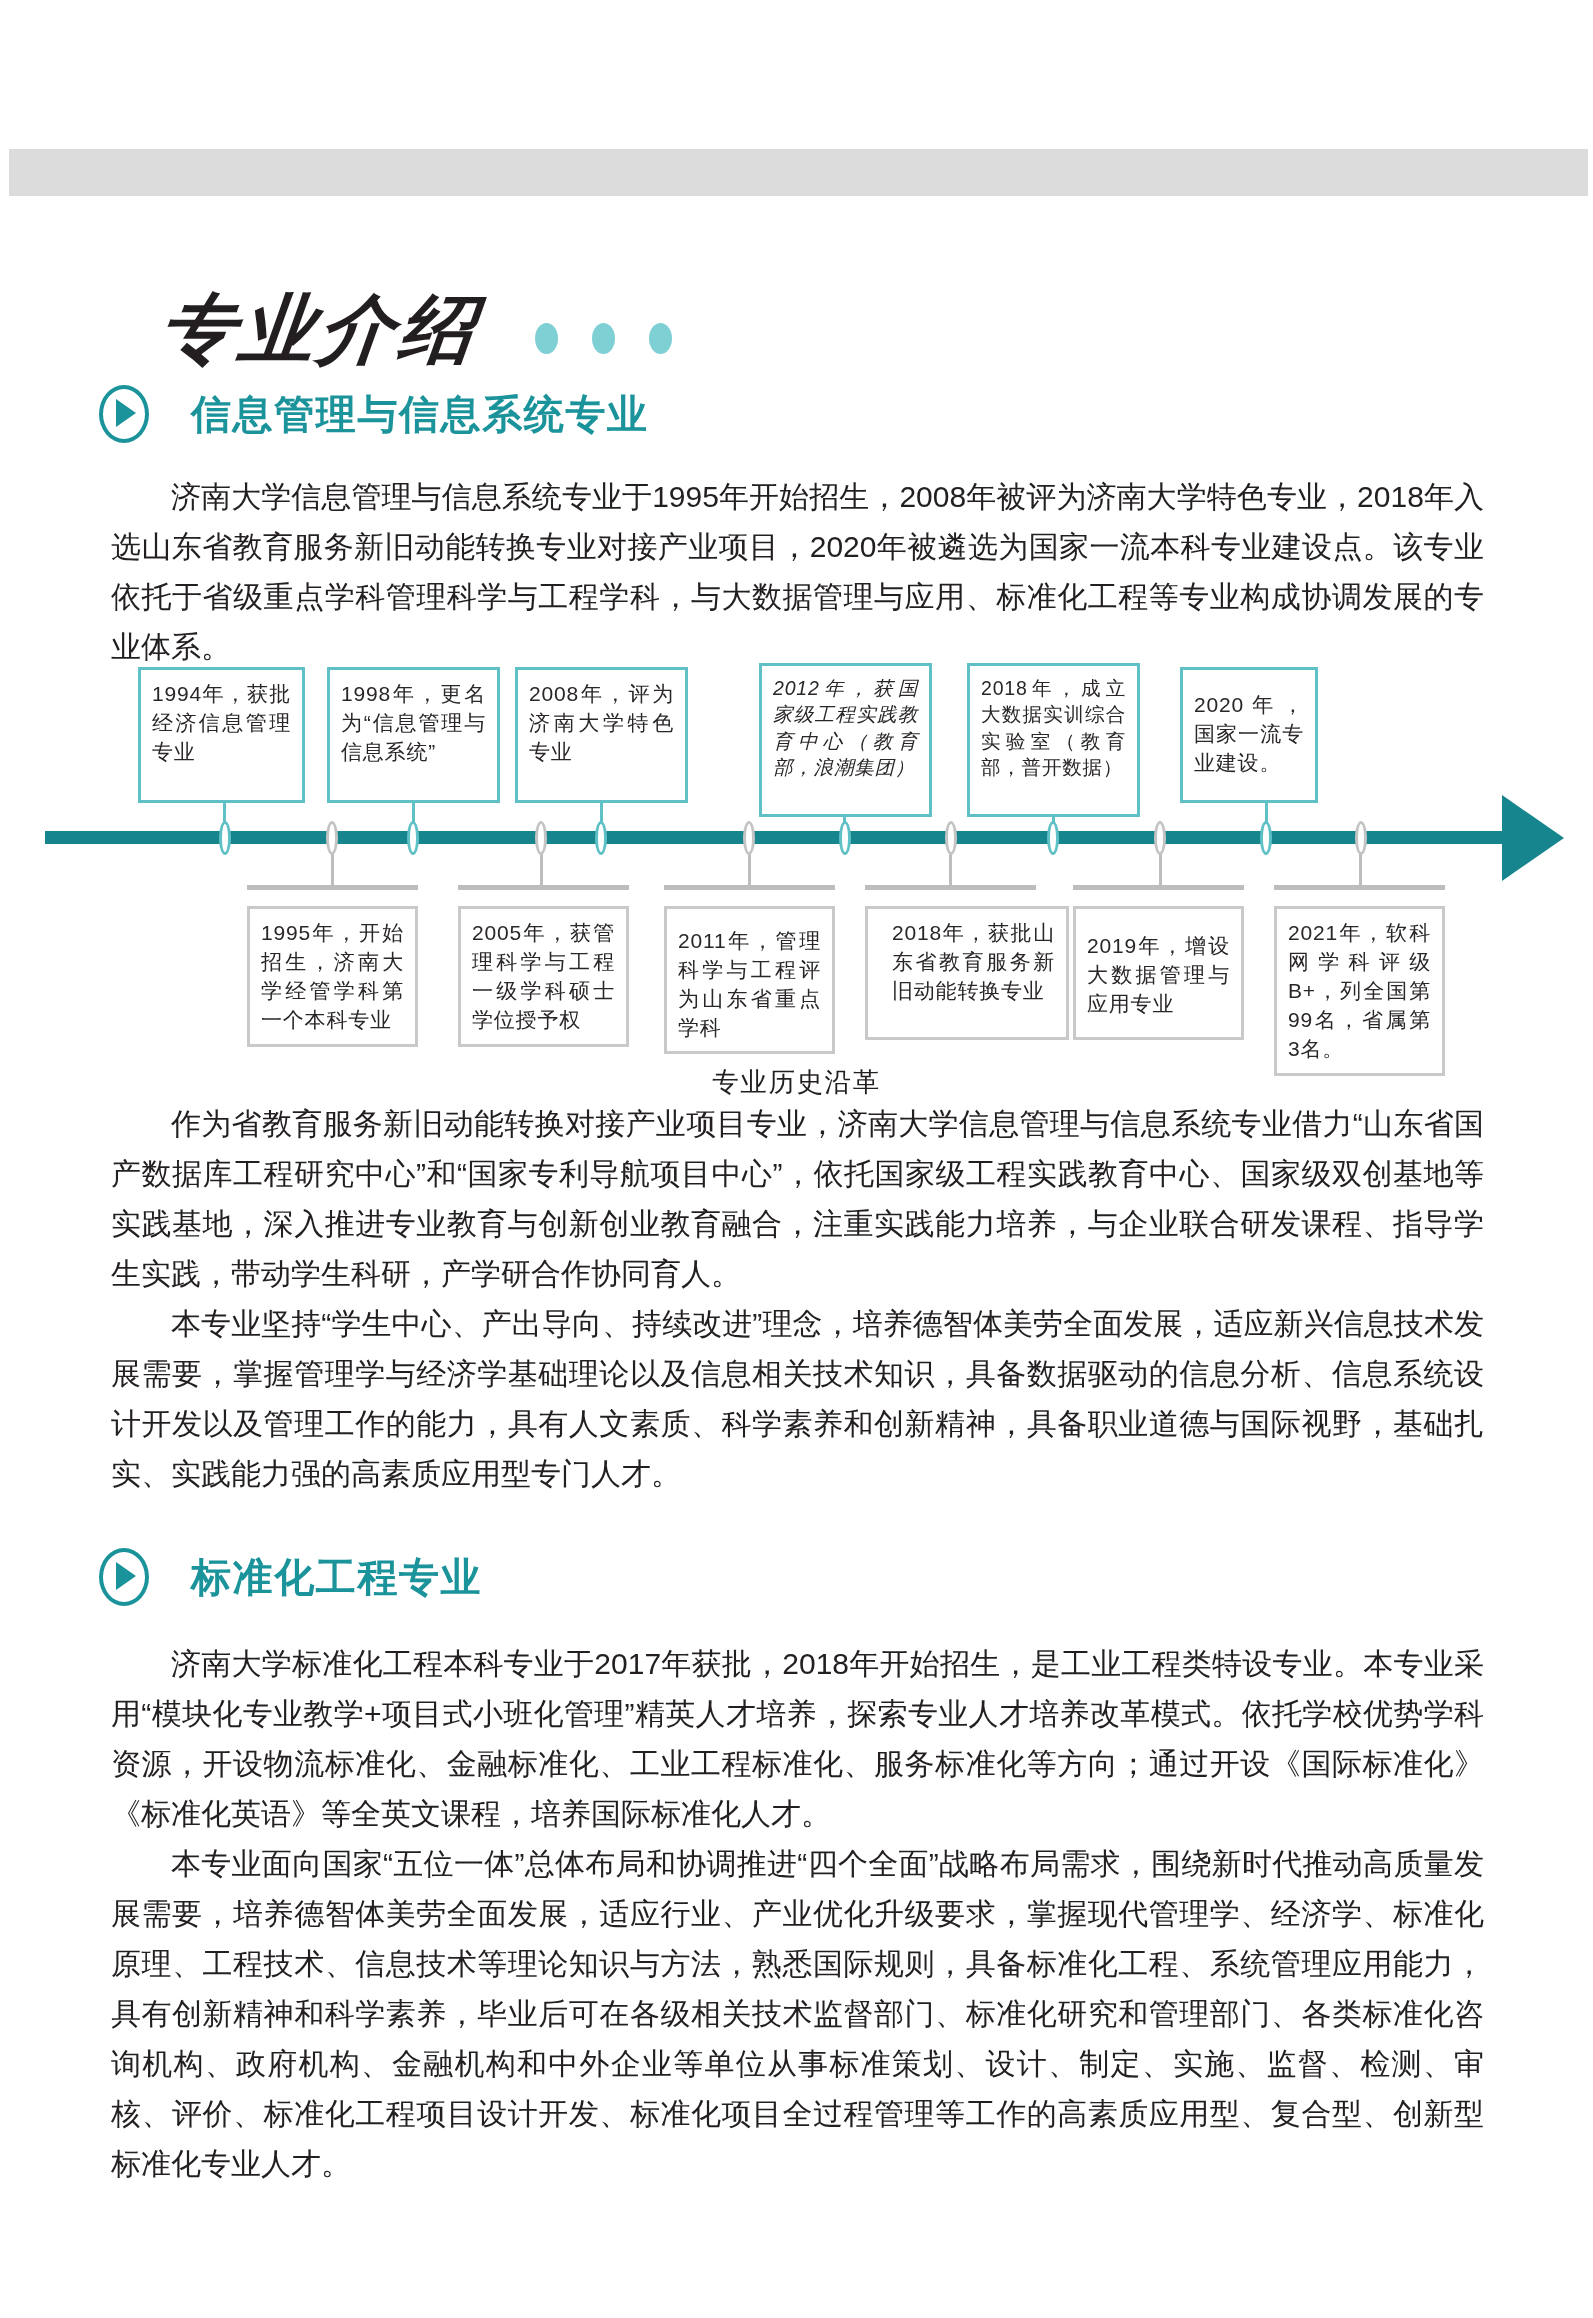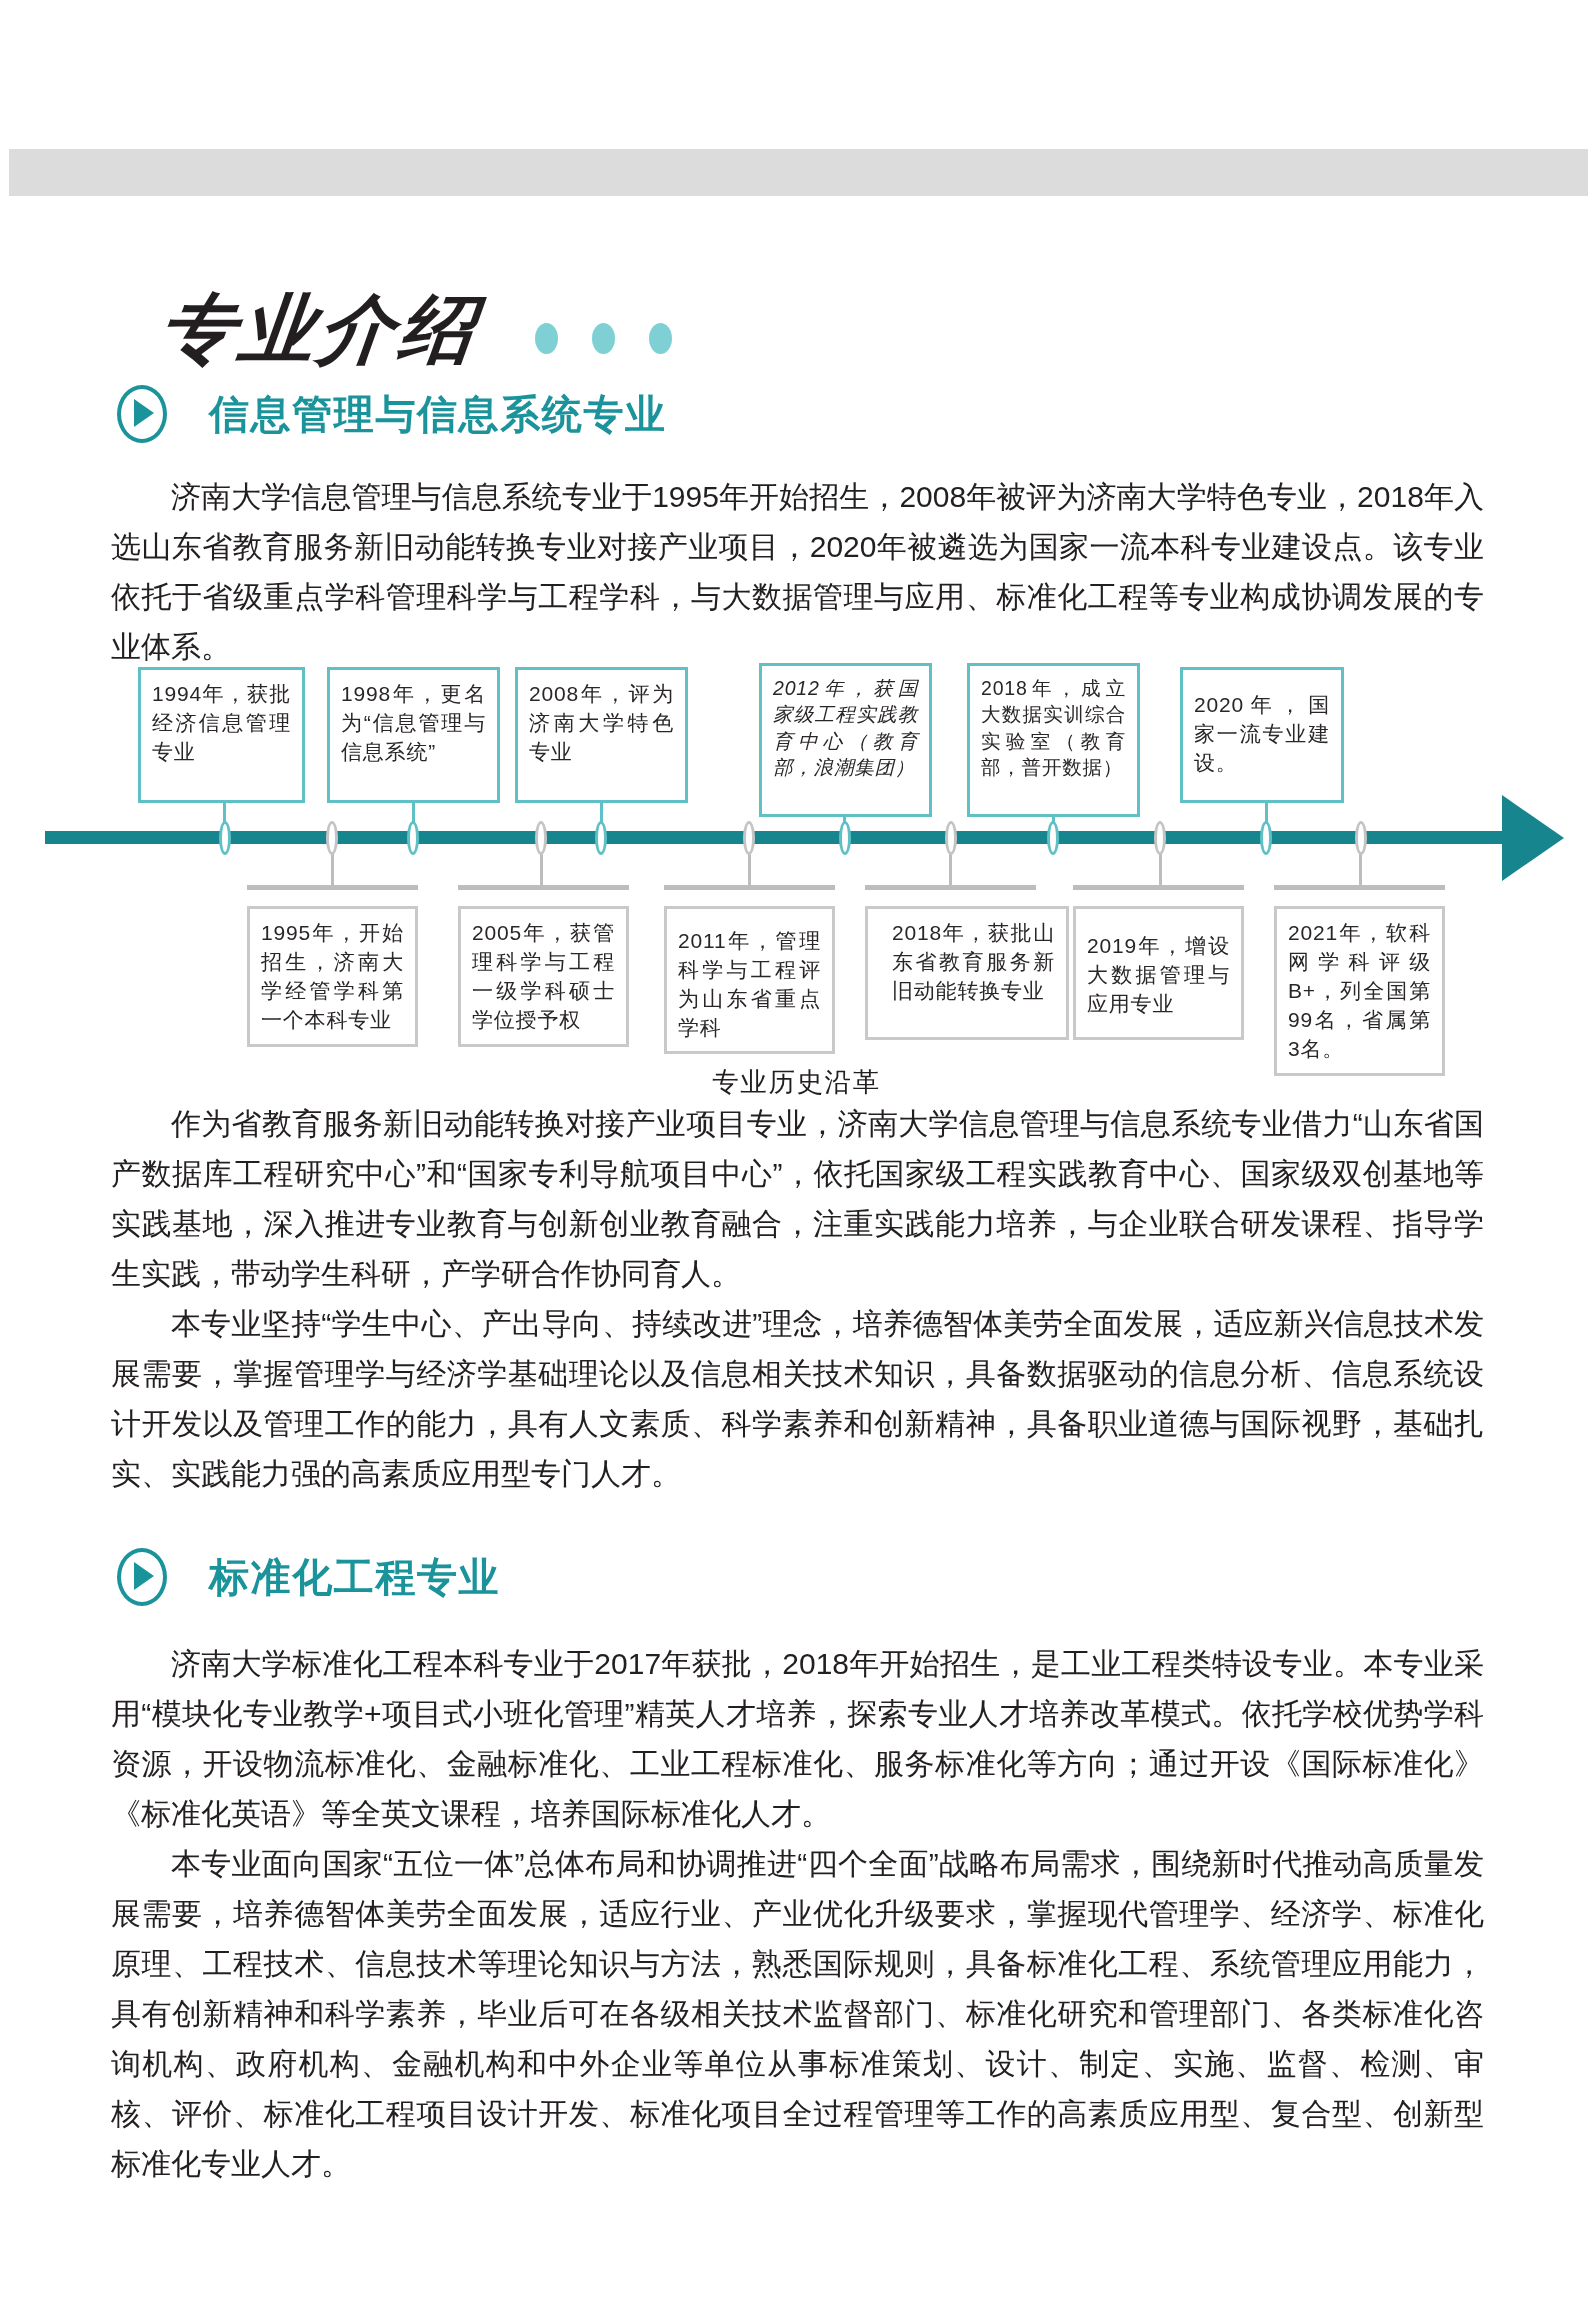--- a/index.html
+++ b/index.html
@@ -10,21 +10,21 @@
   .top-bar { position:absolute; left:8.6px; top:149px; width:1579px; height:47px; background:#dcdcdc; }
 
   .title-row { position:absolute; left:160px; top:280px; display:flex; align-items:center; }
   .page-title {
     margin:0; font-size:75px; font-weight:900; font-style:italic; letter-spacing:4.7px;
     transform:skewX(-6deg); color:#231f20; white-space:nowrap;
   }
   .dots { display:flex; gap:34px; margin-left:56px; margin-top:15.6px; }
   .dot { width:23px; height:31px; border-radius:50%; background:#7fd0d5; }
 
-  .sec-head { position:absolute; left:117px; display:flex; align-items:center; }
+  .sec-head { position:absolute; left:99px; display:flex; align-items:center; }
   .bullet { width:50px; height:58px; border:4.7px solid #1b939b; border-radius:50%; position:relative; box-sizing:border-box; flex:none; background:#fff; }
   .bullet .tri { position:absolute; left:13.2px; top:10px; width:0; height:0;
     border-left:20px solid #1b939b; border-top:14px solid transparent; border-bottom:14px solid transparent; }
   .sec-head h2 { margin:0 0 0 42px; font-size:40px; font-weight:bold; color:#1b939b; letter-spacing:1.6px; white-space:nowrap; }
 
   .body-block { position:absolute; left:111px; width:1373px; font-size:30px; line-height:50px; text-align:justify; color:#231f20; }
   .body-block p { margin:0; text-indent:2em; }
 
   .timeline { position:absolute; left:0; top:661px; width:1593px; height:459px; }
   .tl-bar  { position:absolute; left:45px; top:170px; width:1461px; height:13.2px; background:#17858d; z-index:1; }
@@ -108,21 +108,21 @@
     <span class="node t" style="left:1047px;"></span>
     <span class="node g" style="left:1154px;"></span>
     <span class="node t" style="left:1260px;"></span>
     <span class="node g" style="left:1355px;"></span>
 
     <div class="tbox top" style="left:138px; width:167px;"><span>1994年，获批经济信息管理专业</span></div>
     <div class="tbox top" style="left:327px; width:173px;"><span>1998年，更名为“信息管理与信息系统”</span></div>
     <div class="tbox top" style="left:515px; width:173px;"><span>2008年，评为济南大学特色专业</span></div>
     <div class="tbox top tall" style="left:759px; width:173px;font-style:italic;"><span>2012年，获国家级工程实践教育中心（教育部，浪潮集团）</span></div>
     <div class="tbox top tall" style="left:967px; width:173px;"><span>2018年，成立大数据实训综合实验室（教育部，普开数据）</span></div>
-    <div class="tbox top" style="left:1180px; width:164px; padding-top:20px;"><span>2020年，国家一流专业建设。</span></div>
+    <div class="tbox top" style="left:1180px; width:138px; padding-top:20px;"><span>2020年，国家一流专业建设。</span></div>
 
     <div class="tbox bot" style="left:247px; width:171px;"><span>1995年，开始招生，济南大学经管学科第一个本科专业</span></div>
     <div class="tbox bot" style="left:458px; width:171px;"><span>2005年，获管理科学与工程一级学科硕士学位授予权</span></div>
     <div class="tbox bot" style="left:664px; width:171px; padding-top:17px;"><span>2011年，管理科学与工程评为山东省重点学科</span></div>
     <div class="tbox bot" style="left:865px; width:204px;padding-left:24px;"><span>2018年，获批山东省教育服务新旧动能转换专业</span></div>
     <div class="tbox bot" style="left:1073px; width:171px; padding-top:22px;"><span>2019年，增设大数据管理与应用专业</span></div>
     <div class="tbox bot" style="left:1274px; width:171px;"><span>2021年，软科网学科评级B+，列全国第99名，省属第3名。</span></div>
 
     <div class="tl-caption">专业历史沿革</div>
   </div>

